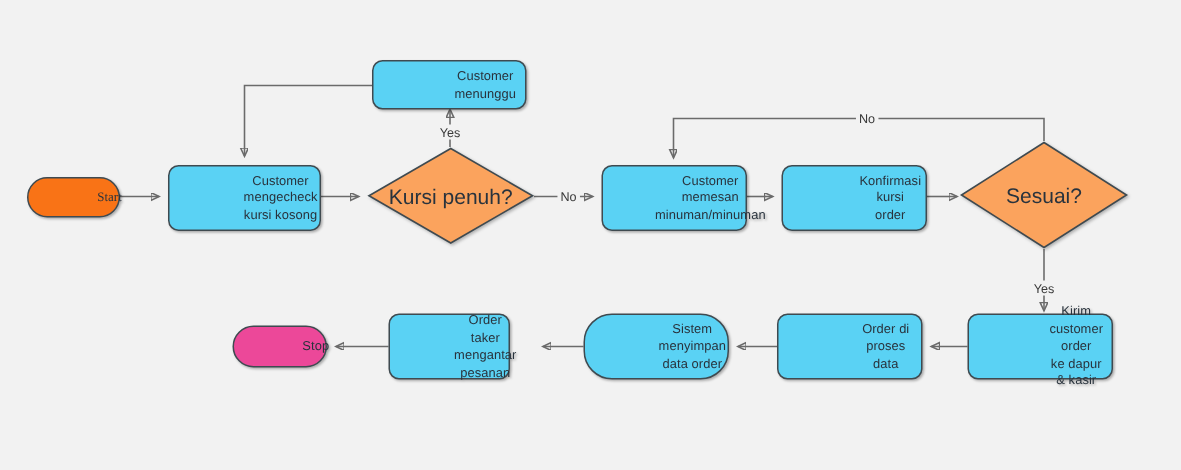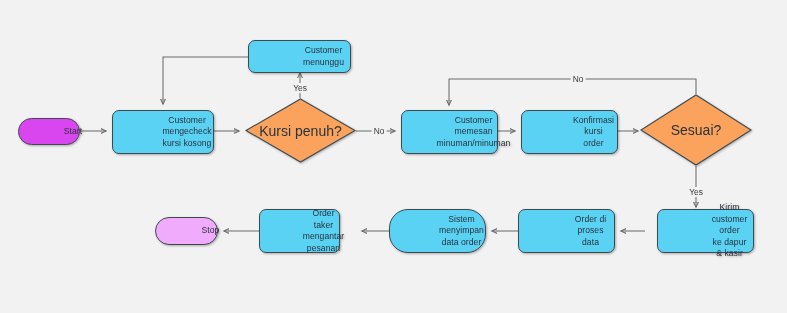--- a/index.html
+++ b/index.html
@@ -35,25 +35,26 @@
   .node-text {
     padding: 0 4px;
     white-space: pre-line;
     pointer-events: none;
   }
   .process {
     background: #5ad2f4;
     border-radius: 7px;
   }
   .terminator {
-    background: #d946ef;
+    background: #f97316;
     border-radius: 20px;
+    font-family: Liberation Serif, serif;
   }
   .terminator-stop {
-    background: #f0abfc;
+    background: #ec4899;
     border-radius: 20px;
   }
   .decision-wrap {
     position: absolute;
     filter: drop-shadow(1.5px 1.5px 1px rgba(0,0,0,0.28));
   }
   .decision-wrap svg {
     display: block;
     overflow: visible;
   }
@@ -159,21 +160,21 @@
 order</span>
   </div>
 
   <div class="decision-wrap" style="left:640px; top:94px; width:112px; height:72px;">
     <svg width="112" height="72" viewBox="0 0 112 72">
       <polygon points="56,1 111,36 56,71 1,36" fill="#fba35d" stroke="#3f4a50" stroke-width="1.1"></polygon>
     </svg>
     <div class="decision-label">Sesuai?</div>
   </div>
 
-  <div class="node process" style="left:645px; top:209px; width:97px; height:44px;margin-left:12px;">
+  <div class="node process" style="left:645px; top:209px; width:97px; height:44px;">
     <span class="node-text">Kirim customer order
 ke dapur &amp; kasir</span>
   </div>
 
   <div class="node process" style="left:518px; top:209px; width:97px; height:44px;">
     <span class="node-text">Order di proses data</span>
   </div>
 
   <div class="node process" style="left:389px; top:209px; width:97px; height:44px;border-radius:19px;">
     <span class="node-text">Sistem menyimpan

